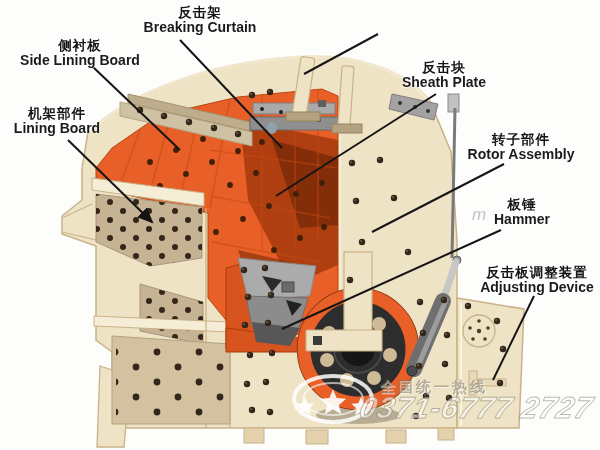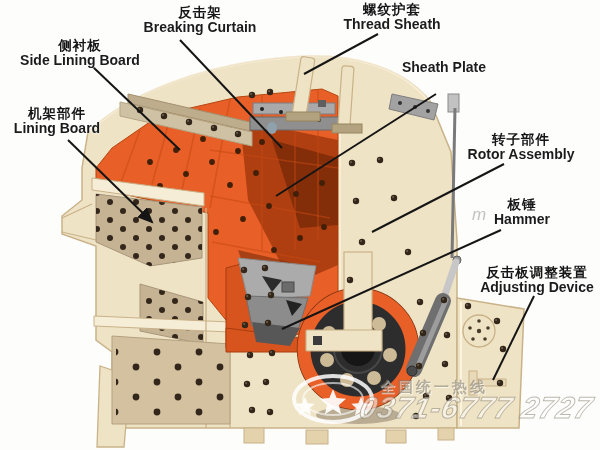--- a/index.html
+++ b/index.html
@@ -275,33 +275,30 @@
       <line x1="504" y1="164" x2="372" y2="232" class="leader"></line>
       <line x1="501" y1="230" x2="282" y2="329" class="leader"></line>
       <line x1="534" y1="296" x2="493" y2="380" class="leader"></line>
     </svg>
 
   <div id="label-layer">
       <div class="part-label" style="left: 110px; top: 5px;">
         <div class="zh">反击架</div>
         <div class="en">Breaking Curtain</div>
       </div>
-      <div class="part-label" style="left: 302px; top: 2px;">
-        <div class="zh">螺纹护套</div>
-        <div class="en">Thread Sheath</div>
-      </div>
       <div class="part-label" style="left: -10px; top: 38px;">
         <div class="zh">侧衬板</div>
         <div class="en">Side Lining Board</div>
       </div>
       <div class="part-label" style="left: -33px; top: 106px;">
         <div class="zh">机架部件</div>
         <div class="en">Lining Board</div>
       </div>
       <div class="part-label" style="left: 354px; top: 60px;">
+        <div class="zh">反击块</div>
         <div class="en">Sheath Plate</div>
       </div>
       <div class="part-label" style="left: 431px; top: 132px;">
         <div class="zh">转子部件</div>
         <div class="en">Rotor Assembly</div>
       </div>
       <div class="part-label" style="left: 432px; top: 197px;">
         <div class="zh">板锤</div>
         <div class="en">Hammer</div>
       </div>

